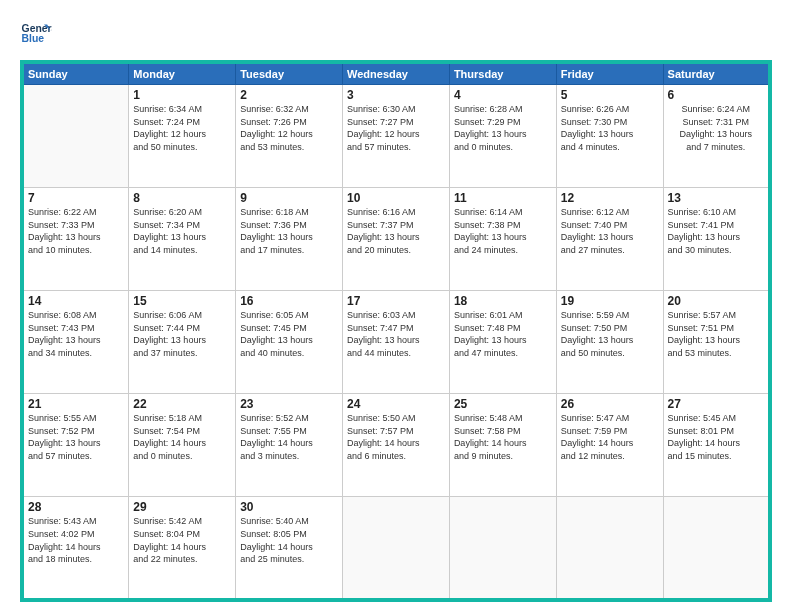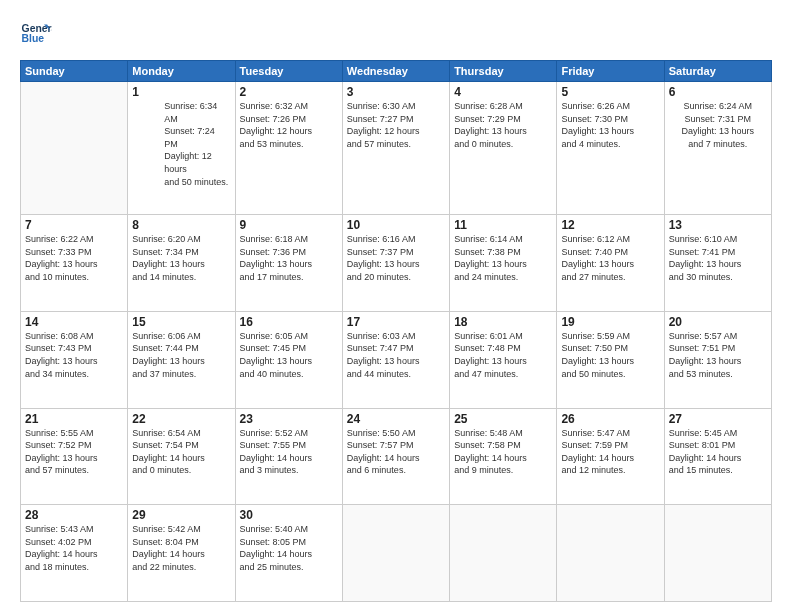--- a/index.html
+++ b/index.html
@@ -41,21 +41,21 @@
       color: #1a3a5c;
       line-height: 1.1;
     }
     .title-block h2 {
       font-size: 15px;
       font-weight: normal;
       color: #333;
     }
     .calendar {
       flex: 1;
-      border: 1px solid #14b8a6;
+      border: 4px solid #14b8a6;
       border-collapse: collapse;
       width: 100%;
       table-layout: fixed;
     }
     .calendar th {
       background: #2a6eba;
       color: #fff;
       font-size: 11px;
       font-weight: bold;
       padding: 4px 4px;
@@ -112,21 +112,21 @@
         <th>Thursday</th>
         <th>Friday</th>
         <th>Saturday</th>
       </tr>
     </thead>
     <tbody id="calendar-body">
     <tr>
           <td class="empty-cell"></td>
           <td>
             <span class="day-number">1</span>
-            <div class="day-info" style="white-space: pre-line; margin-left: 32px;">Sunrise: 6:34 AM
+            <div class="day-info" style="white-space: pre-line;">Sunrise: 6:34 AM
 Sunset: 7:24 PM
 Daylight: 12 hours
 and 50 minutes.</div>
           </td>
           <td>
             <span class="day-number">2</span>
             <div class="day-info" style="white-space: pre-line;">Sunrise: 6:32 AM
 Sunset: 7:26 PM
 Daylight: 12 hours
 and 53 minutes.</div>
@@ -265,21 +265,21 @@
         <tr>
           <td>
             <span class="day-number">21</span>
             <div class="day-info" style="white-space: pre-line;">Sunrise: 5:55 AM
 Sunset: 7:52 PM
 Daylight: 13 hours
 and 57 minutes.</div>
           </td>
           <td>
             <span class="day-number">22</span>
-            <div class="day-info" style="white-space: pre-line;">Sunrise: 6:54 AM
+            <div class="day-info" style="white-space: pre-line;">Sunrise: 5:18 AM
 Sunset: 7:54 PM
 Daylight: 14 hours
 and 0 minutes.</div>
           </td>
           <td>
             <span class="day-number">23</span>
             <div class="day-info" style="white-space: pre-line;">Sunrise: 5:52 AM
 Sunset: 7:55 PM
 Daylight: 14 hours
 and 3 minutes.</div>

